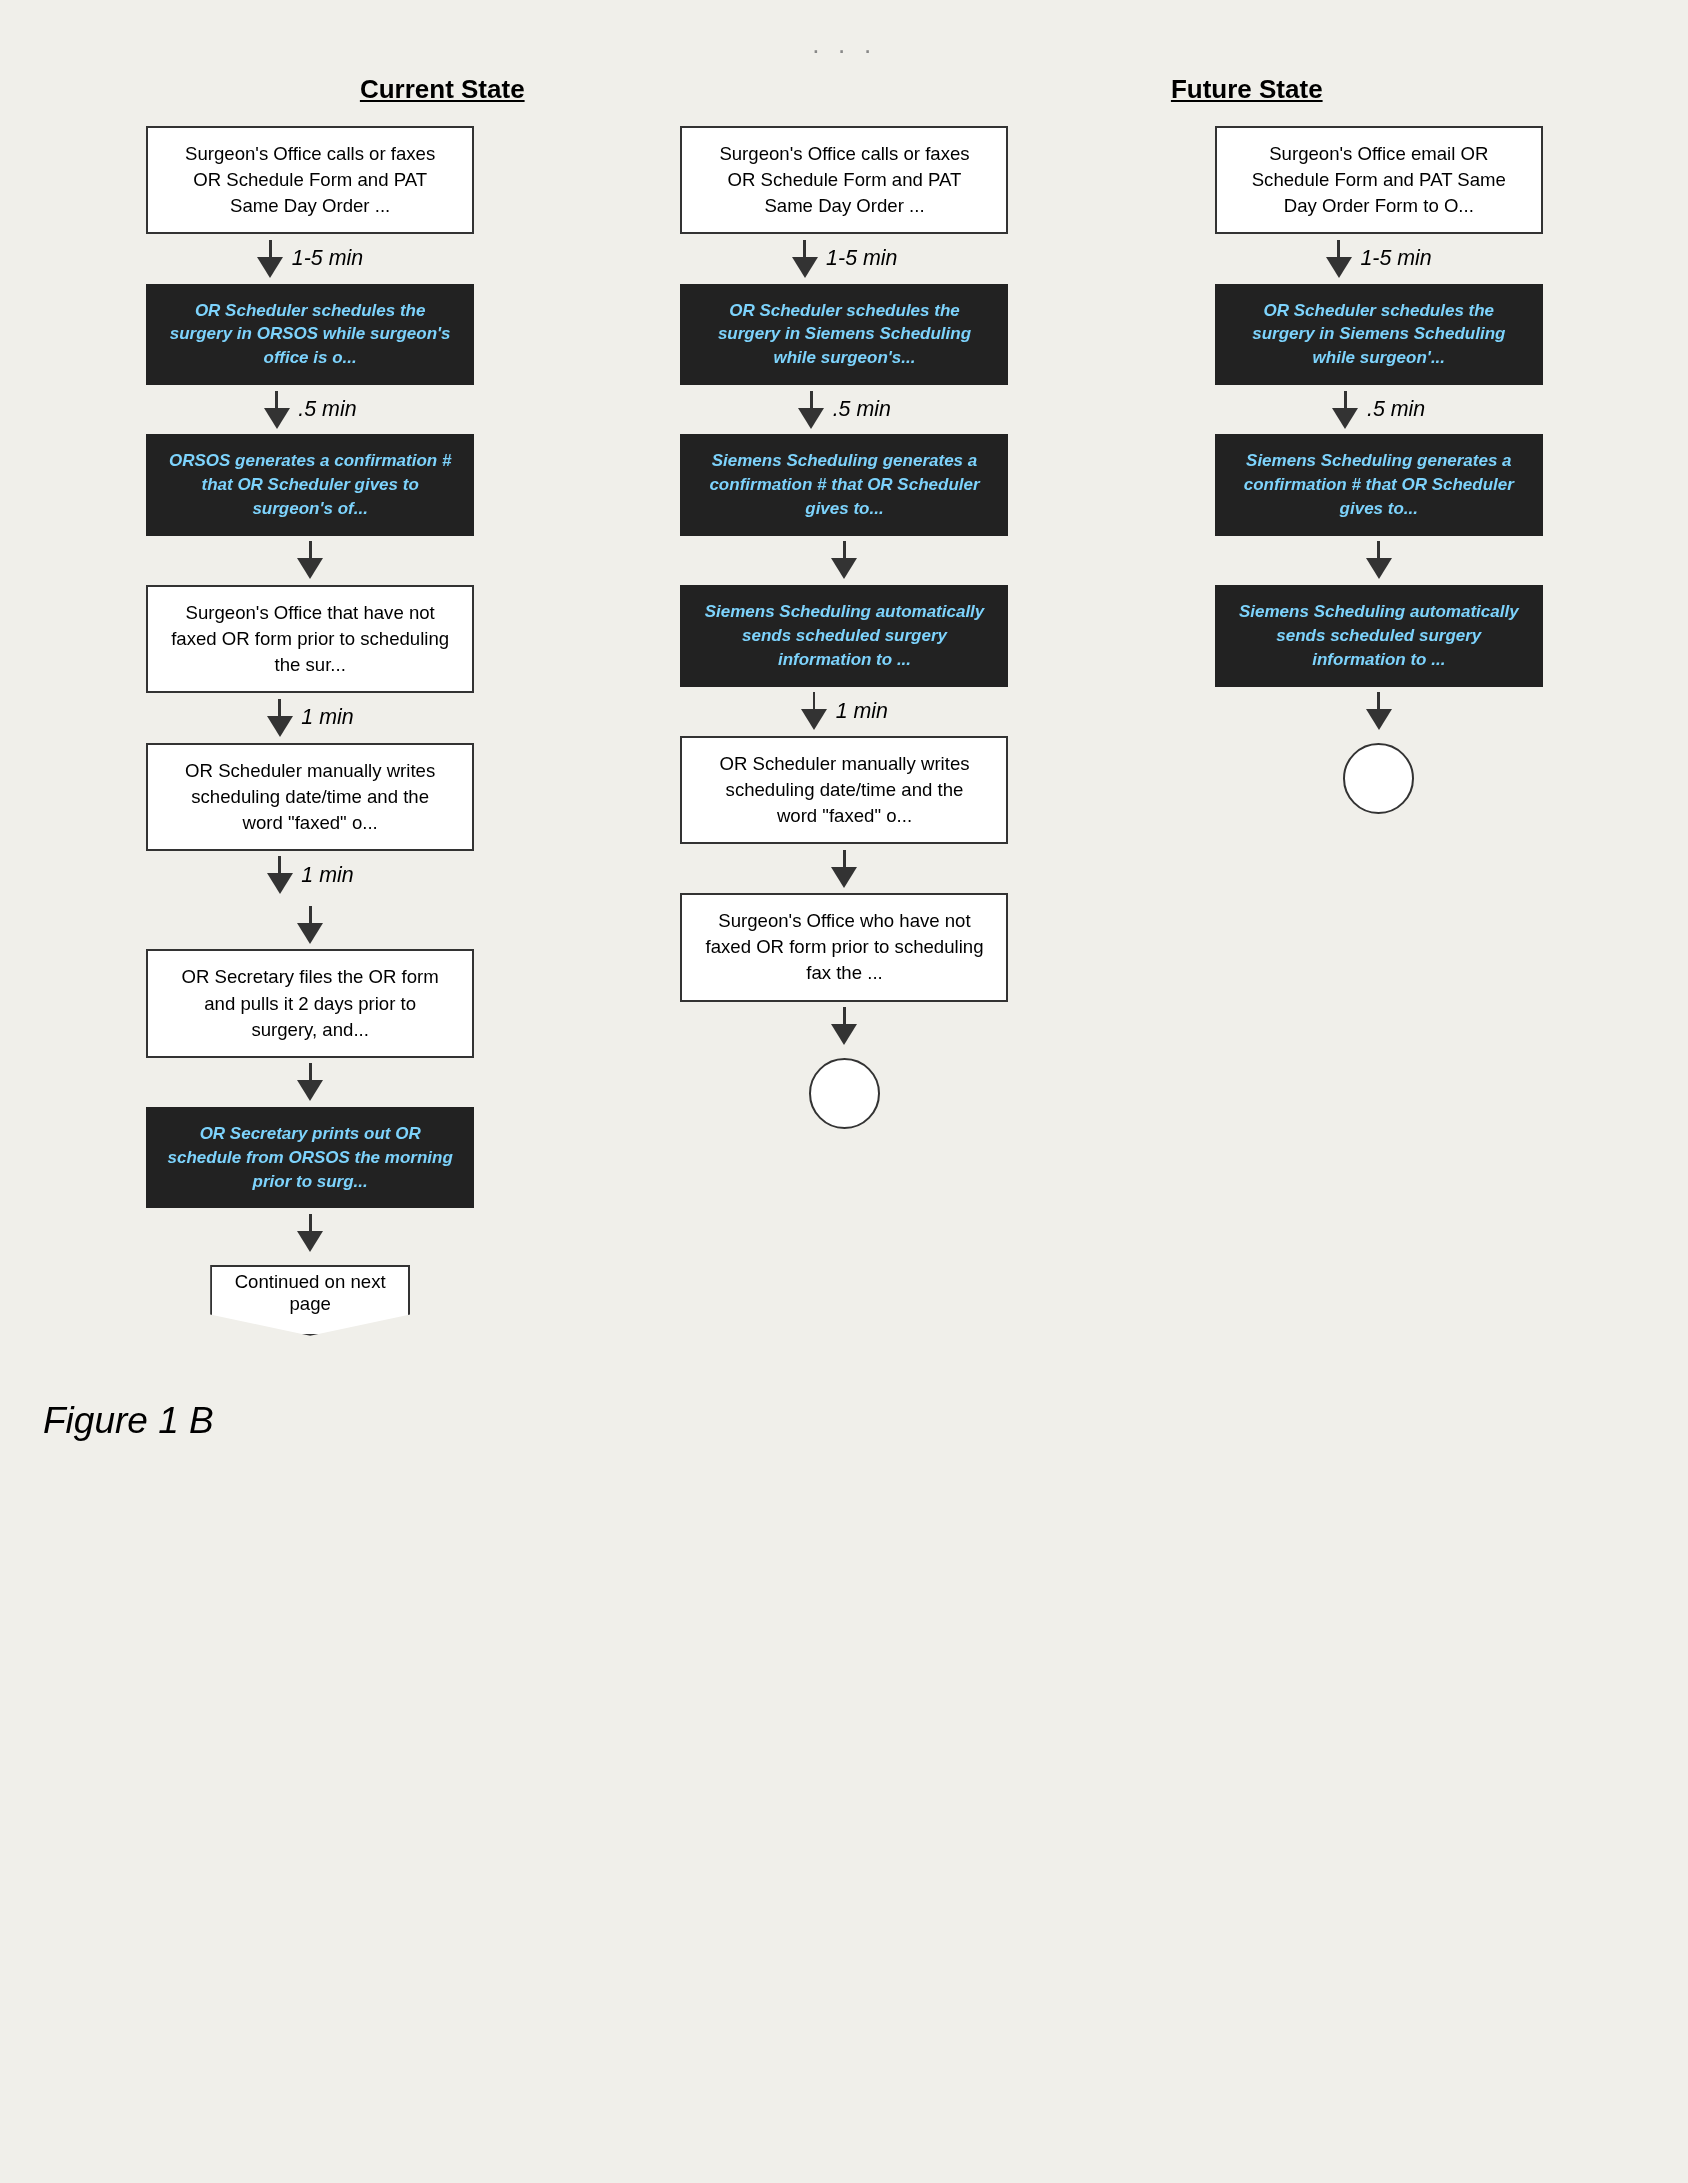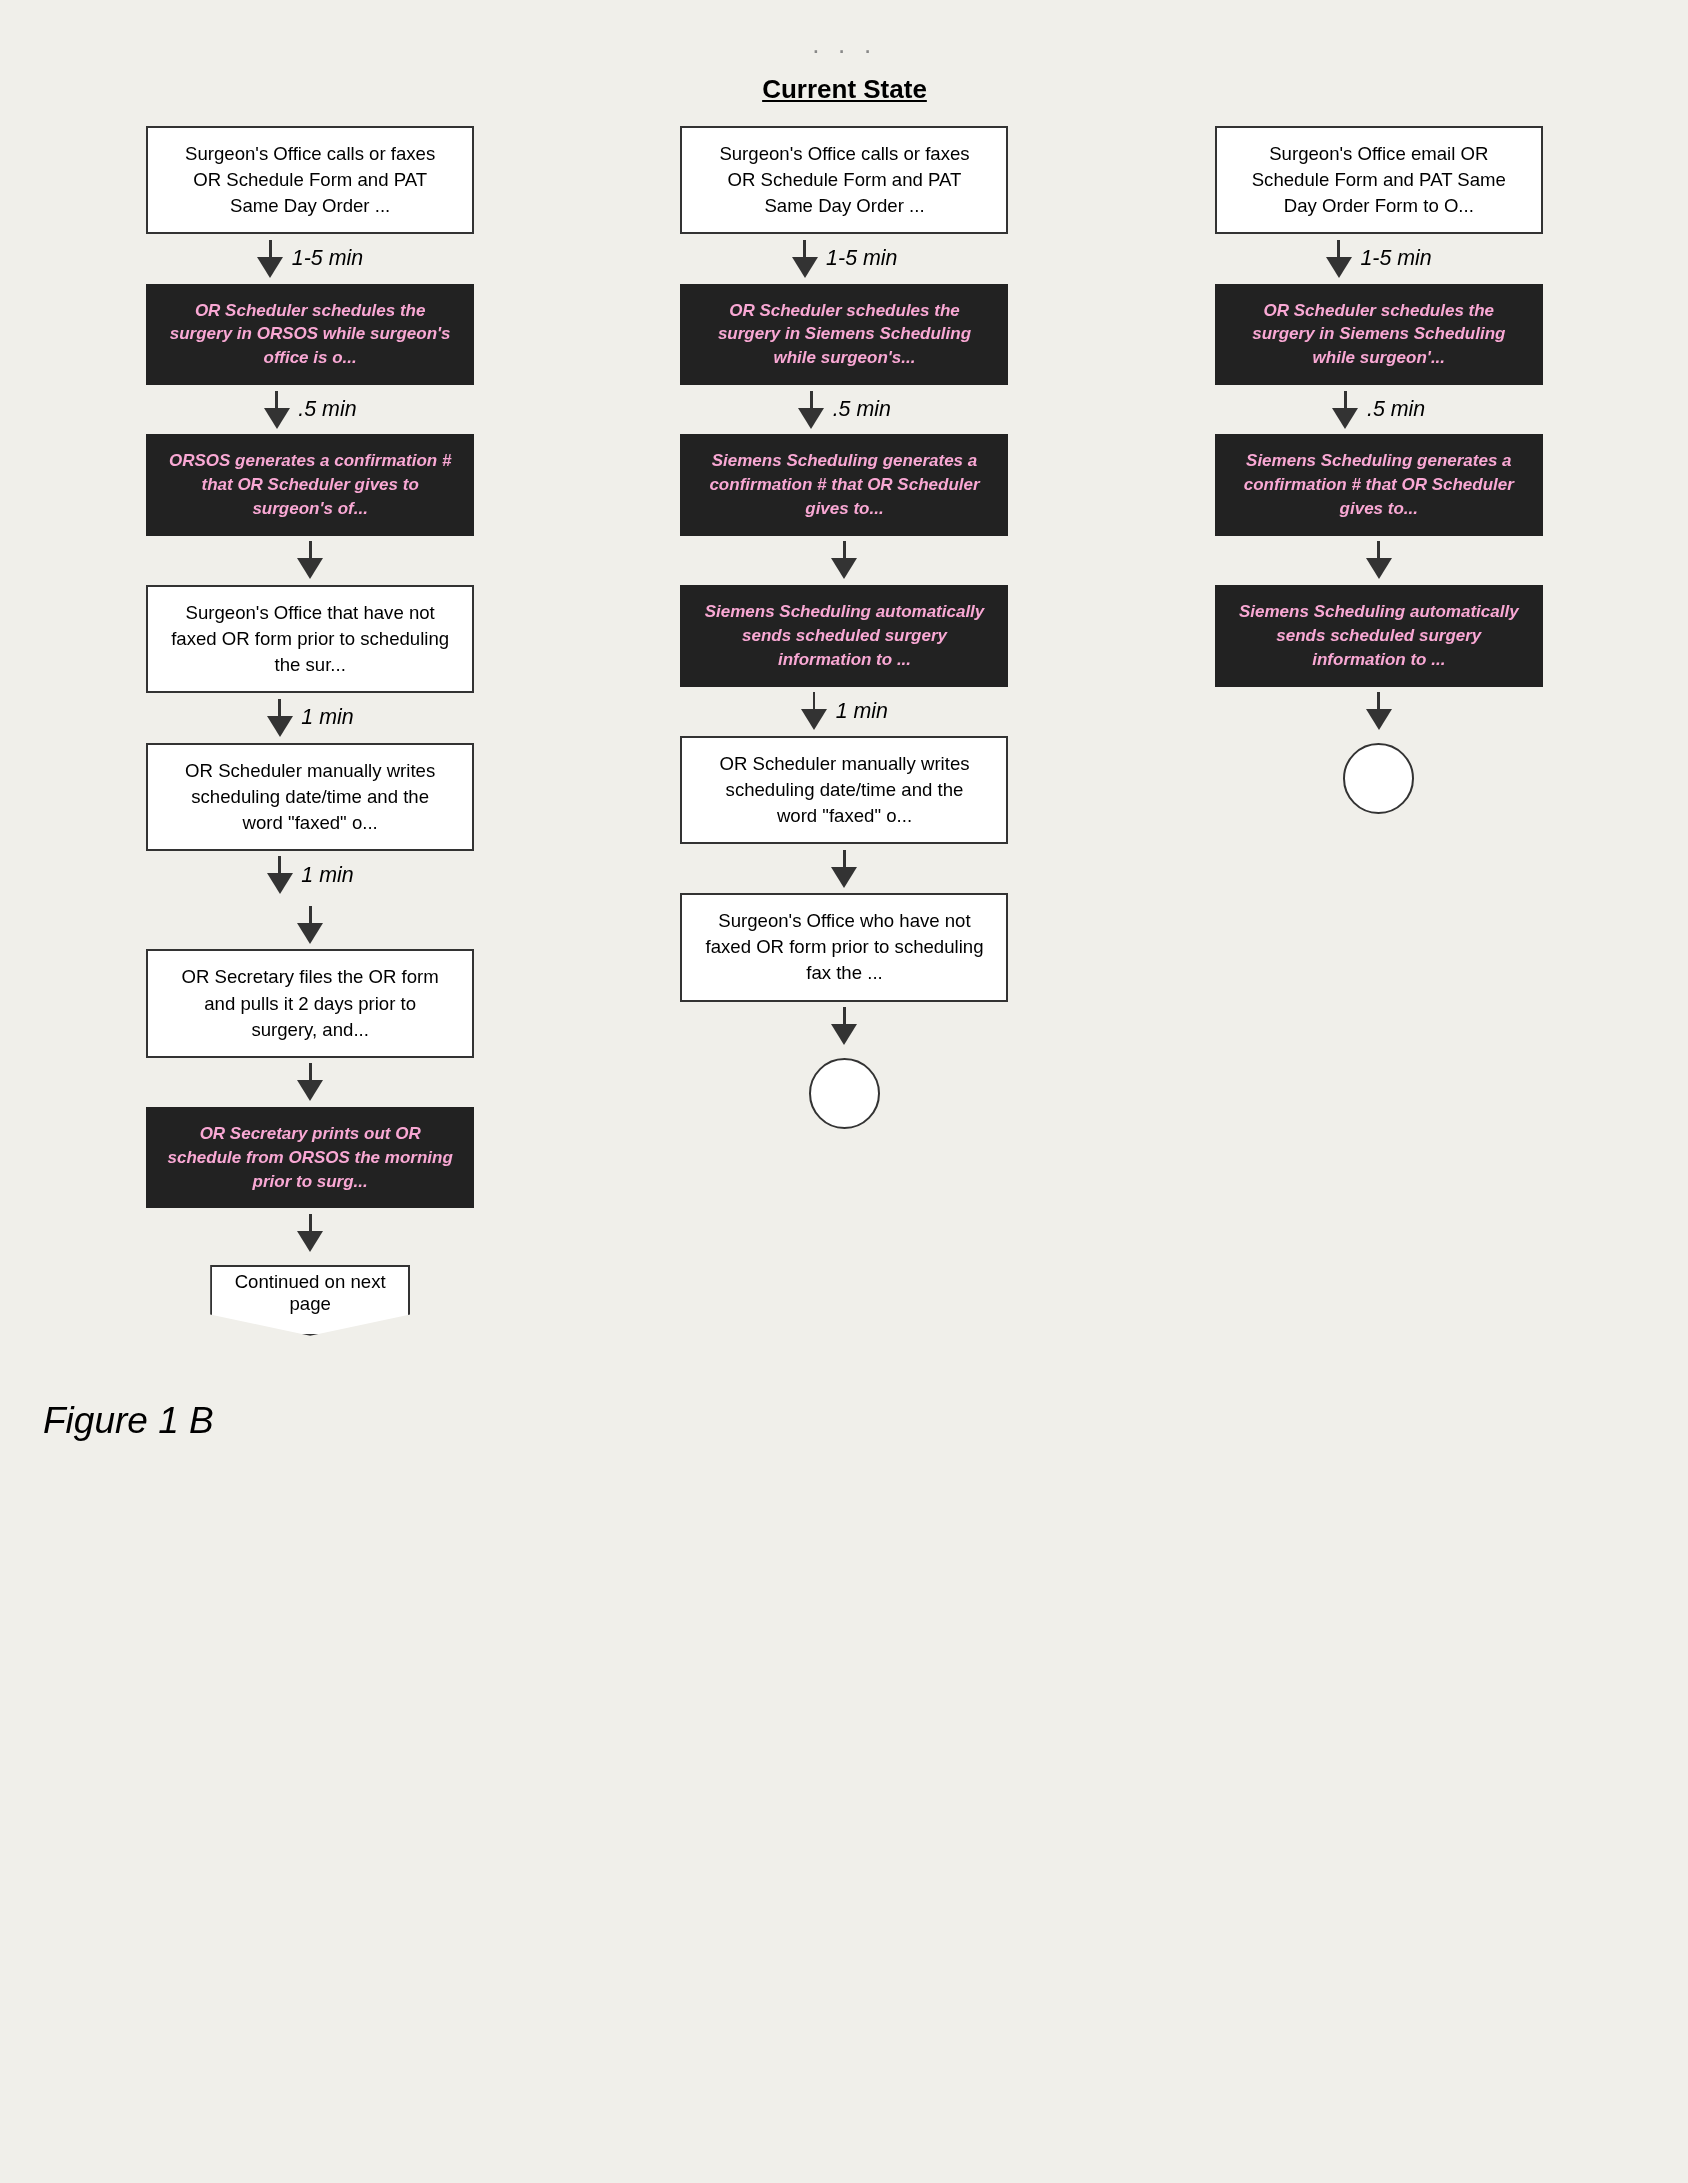--- a/index.html
+++ b/index.html
@@ -60,21 +60,21 @@
       text-align: center;
       font-size: 18.6px;
       line-height: 1.4;
       width: 328px;
       position: relative;
     }
 
     .box-dark {
       border: 2.9px solid #222;
       background: #222;
-      color: #f9a8d4;
+      color: #7dd3fc;
       padding: 13px 14.3px;
       text-align: center;
       font-size: 17px;
       line-height: 1.4;
       width: 328px;
       position: relative;
       font-style: italic;
       font-weight: bold;
     }
 
@@ -166,20 +166,21 @@
   </style>
 </head>
 <body>
 
 <div class="page">
 
   <div class="top-dots">. . .</div>
 
   <div class="columns-wrapper">
     <div class="col-header">Current State</div>
+    <div class="col-header">Future State</div>
   </div>
 
   <div class="flow-columns">
 
     <div class="flow-col">
 
       <div class="box">Surgeon's Office calls or faxes OR Schedule Form and PAT Same Day Order ...</div>
 
       <div class="arrow-with-time">
         <div class="arrow-col">

